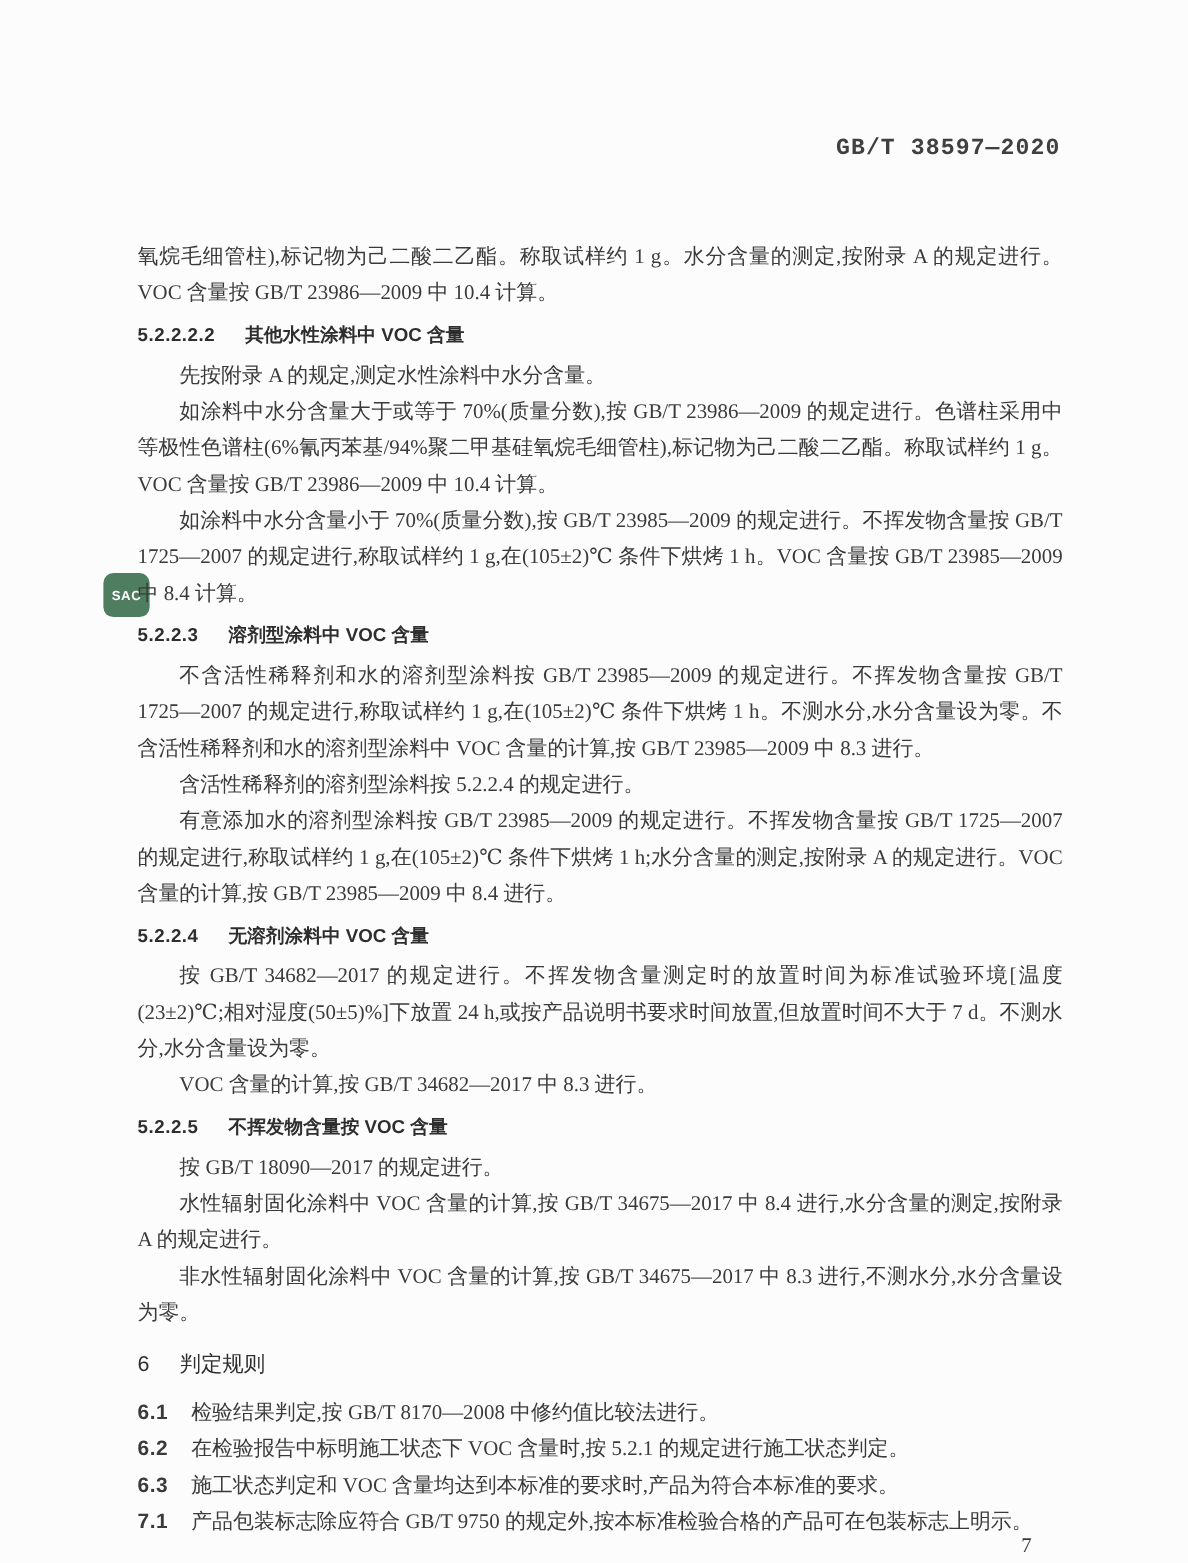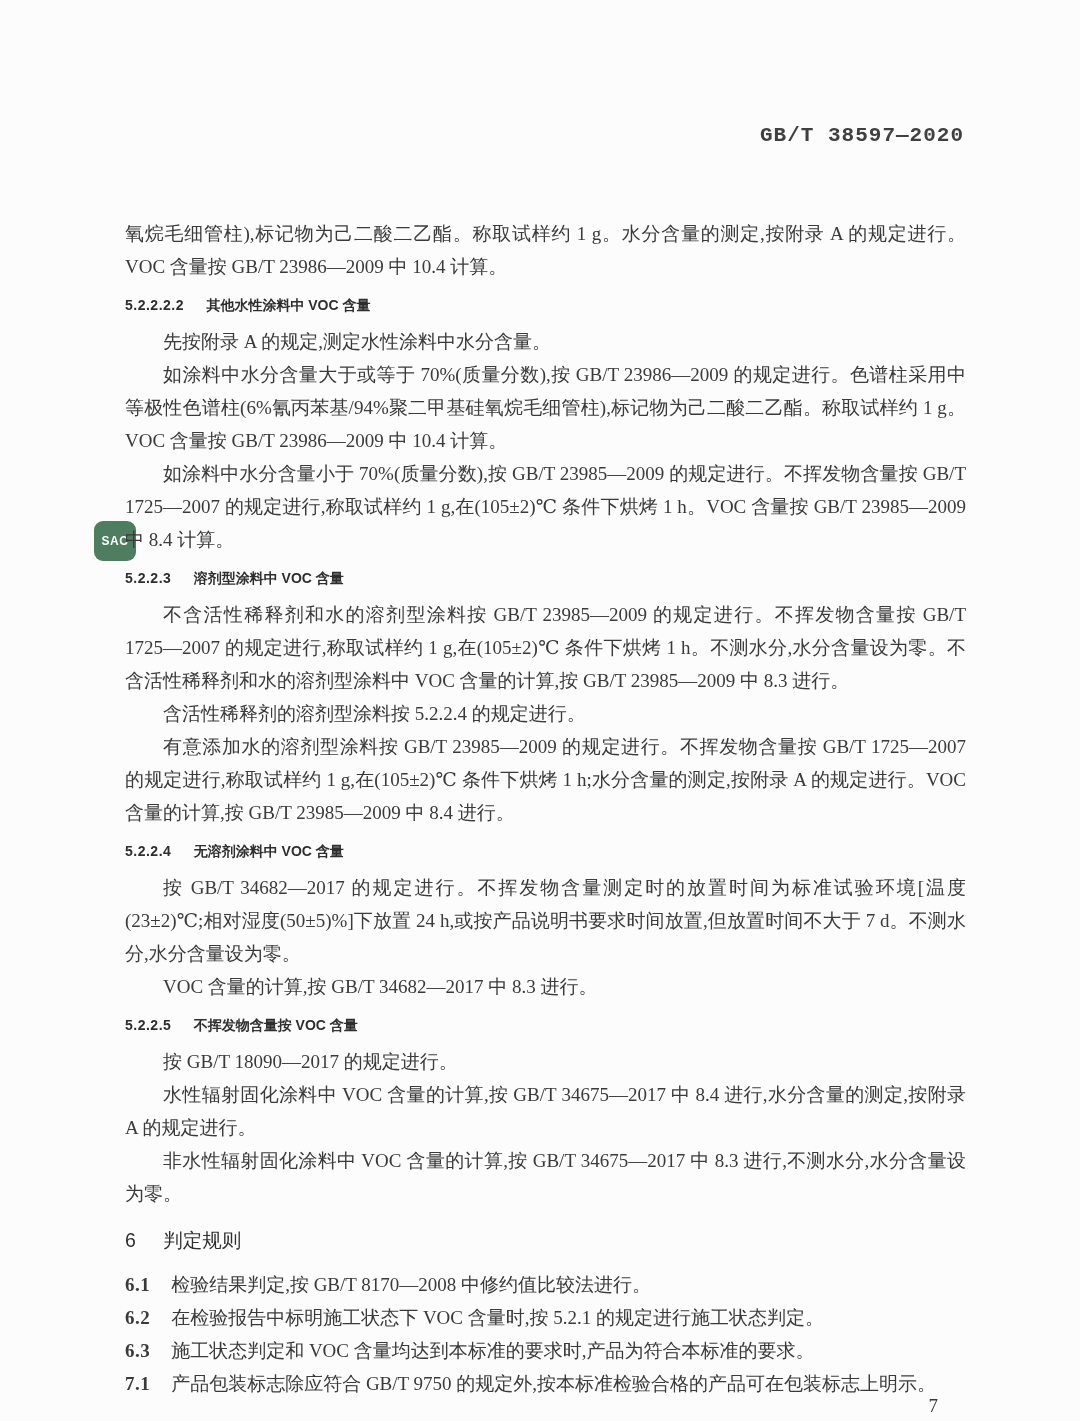--- a/index.html
+++ b/index.html
@@ -33,21 +33,21 @@
   .para {
     margin: 0;
     font-size: 19px;
     line-height: 33px;
     text-indent: 2em;
     color: #3a3a3a;
   }
   .para.no-indent { text-indent: 0; }
   .sub-heading {
     margin: 6px 0 4px 0;
-    font-size: 14px;
+    font-size: 17px;
     line-height: 32px;
     font-weight: bold;
     color: #2e2e2e;
     font-family: "Liberation Sans", "DejaVu Sans", sans-serif;
     text-align: left;
   }
   .sub-heading .h-num { margin-right: 1.6em; letter-spacing: 0.5px; }
   .chapter-heading {
     margin: 14px 0 12px 0;
     font-size: 19.5px;
@@ -59,21 +59,21 @@
   }
   .chapter-heading .h-num { margin-right: 1.4em; }
   .clause {
     margin: 0;
     font-size: 19px;
     line-height: 33px;
     color: #3a3a3a;
     text-align: left;
   }
   .clause .c-num {
-    font-family: Liberation Serif, serif;
+    font-family: Liberation Sans, sans-serif;
     font-weight: 600;
     margin-right: 1.1em;
     letter-spacing: 0.5px;
   }
   .watermark {
     position: absolute;
     left: 94px; top: 521px;
     width: 42px; height: 40px;
     background: #14532d;
     opacity: 0.75;

